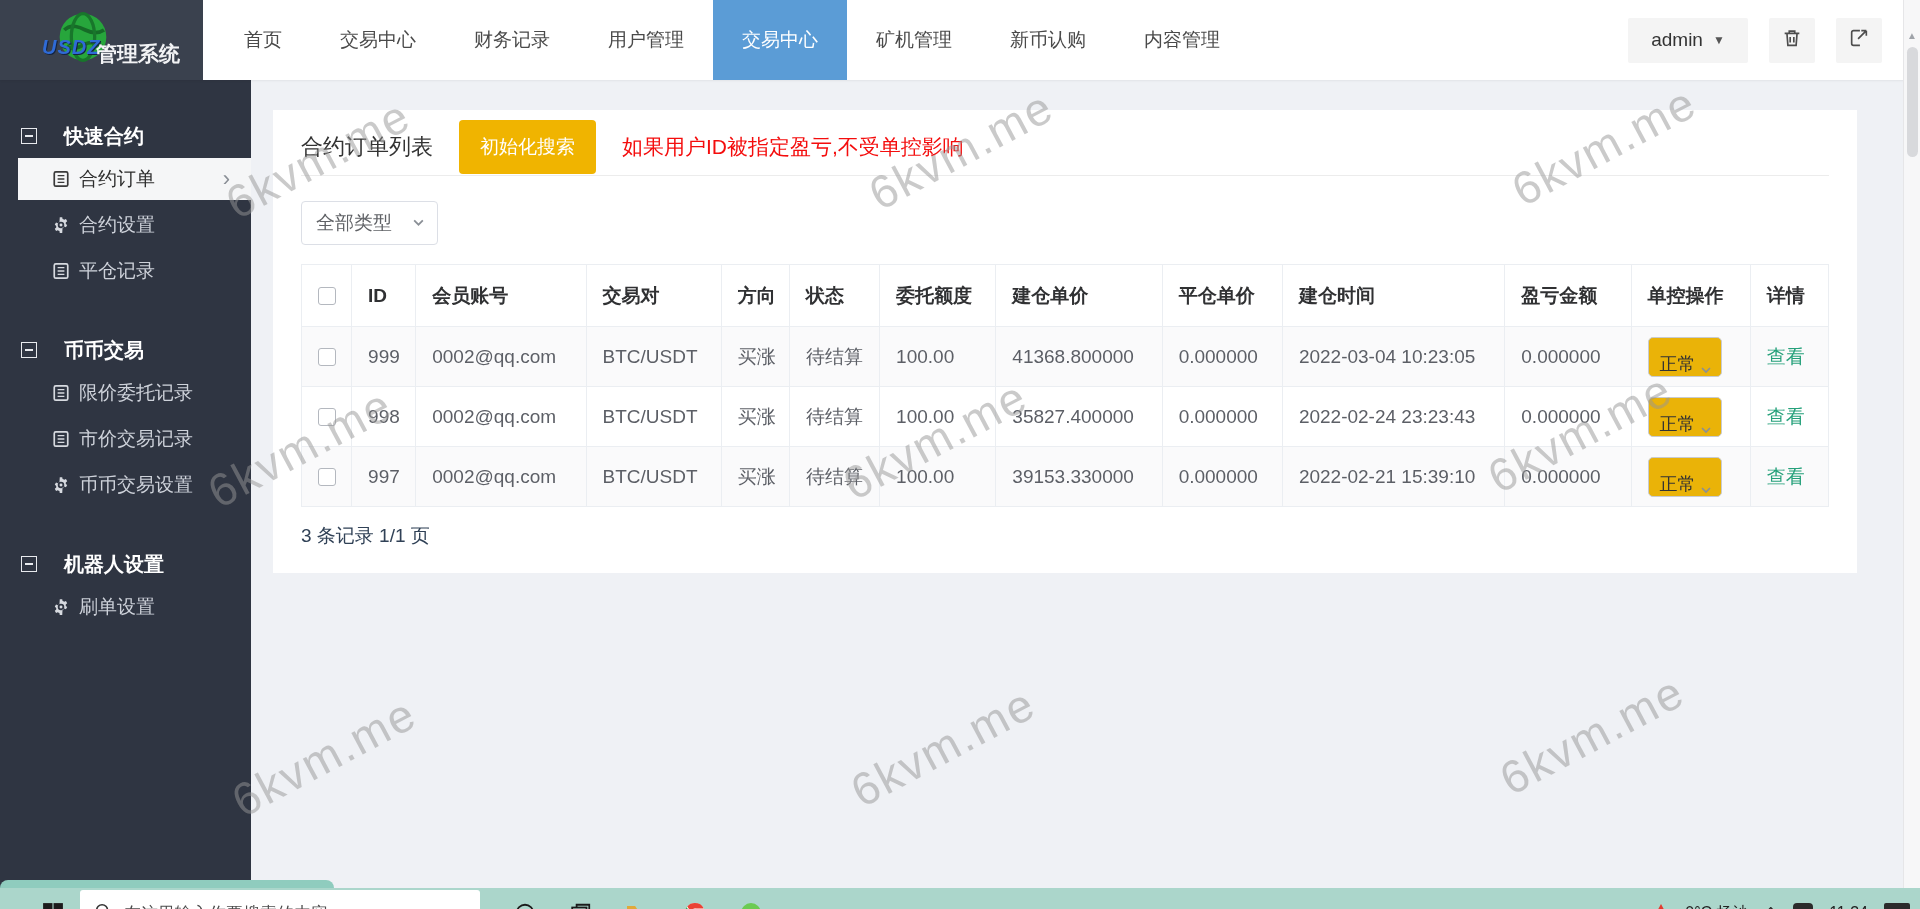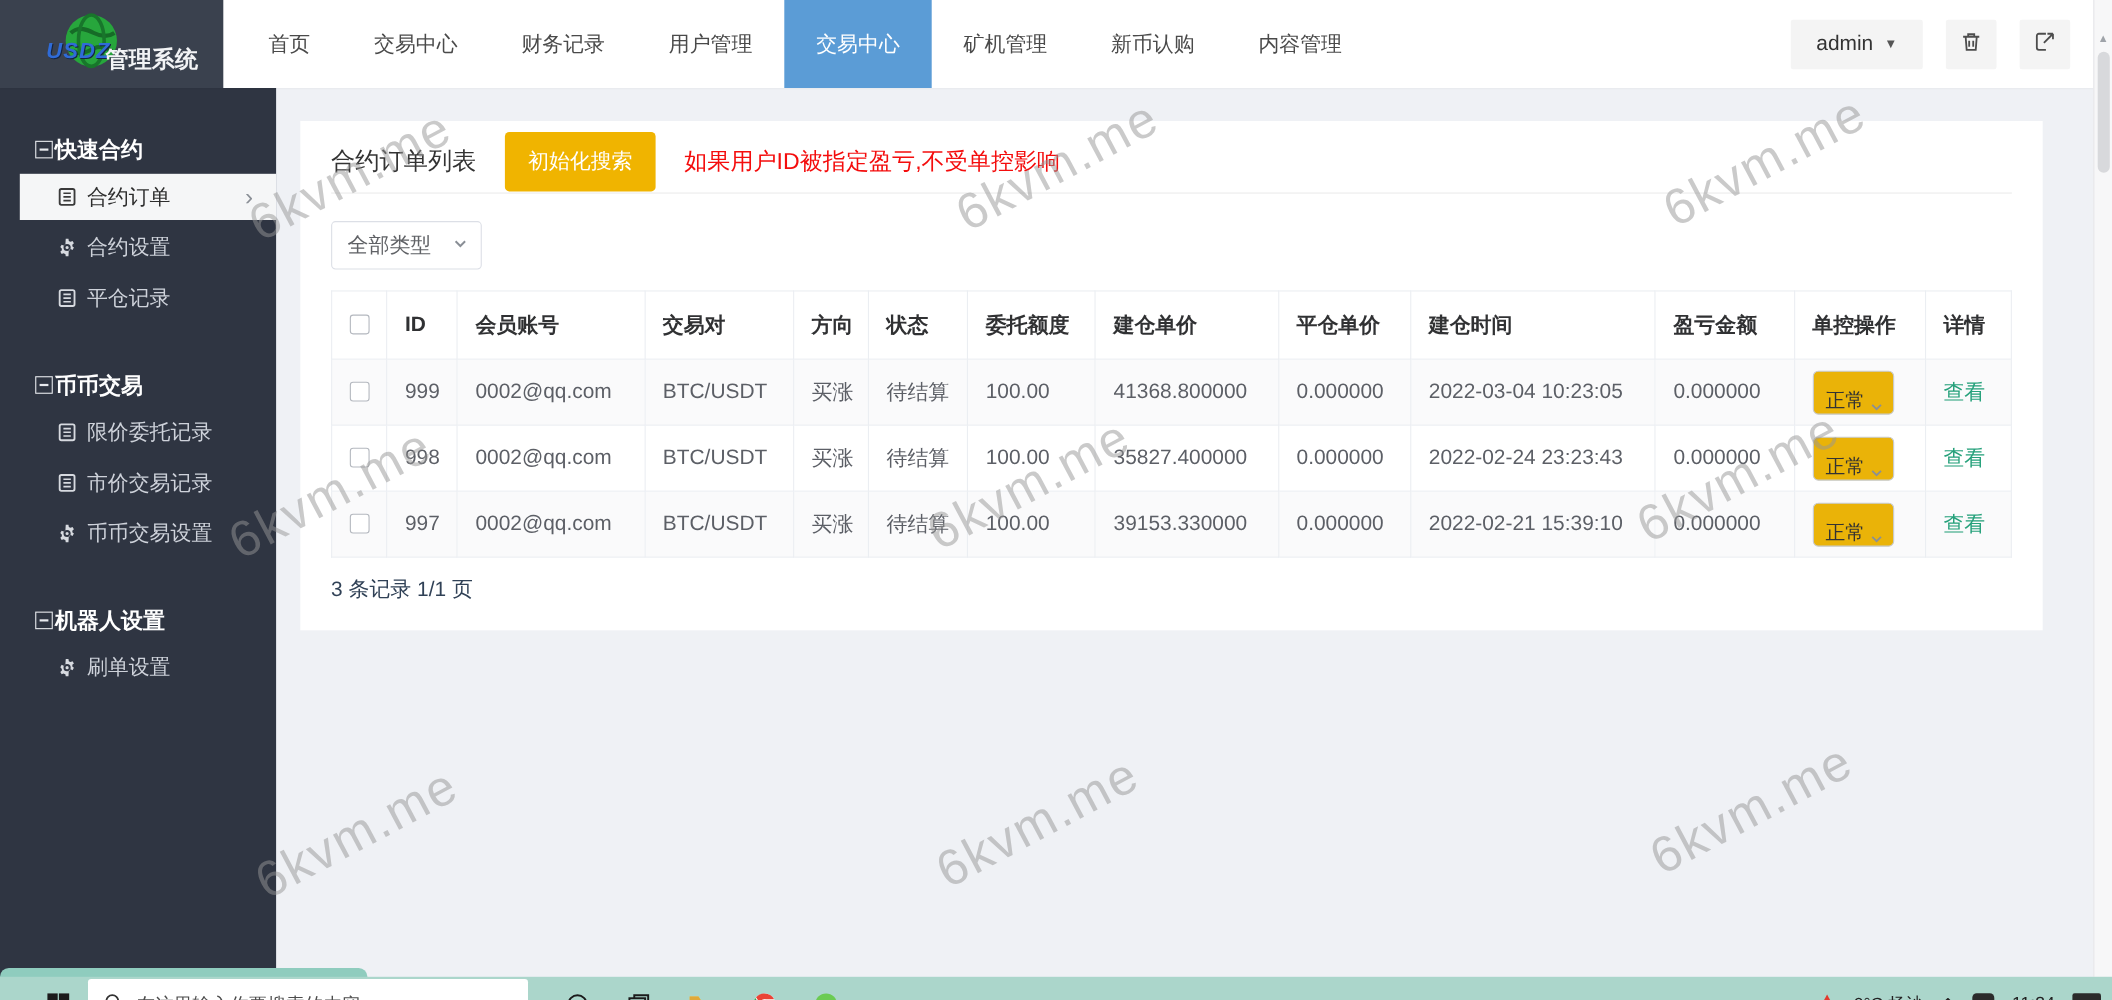--- a/index.html
+++ b/index.html
@@ -25,21 +25,21 @@
   .admin-btn { height:45px; min-width:120px; background:#f4f4f4; display:flex; align-items:center;
     justify-content:center; gap:10px; font-size:19px; color:#333; cursor:pointer; border-radius:2px; }
   .admin-caret { font-size:12px; color:#555; }
   .icon-btn { width:46px; height:45px; background:#f4f4f4; display:flex; align-items:center;
     justify-content:center; cursor:pointer; border-radius:2px; color:#4d4d4d; }
 
   
   .sidebar { position:absolute; left:0; top:80px; width:251px; height:808px;
     background:#2f3542; z-index:9; }
   .side-section { margin-top:36px; }
-  .side-title { display:flex; align-items:center; gap:2px; padding-left:32px;
+  .side-title { display:flex; align-items:center; gap:27px; padding-left:21px;
     color:#fff; font-size:20px; font-weight:bold; height:40px; cursor:pointer; }
   .minus-box { width:16px; height:16px; border:1.5px solid #e8eaee; display:flex;
     align-items:center; justify-content:center; }
   .minus-box i { display:block; width:8px; height:1.5px; background:#e8eaee; }
   .side-item { height:46px; display:flex; align-items:center; gap:9px; padding-left:52px;
     color:#ced2da; font-size:19px; cursor:pointer; }
   .side-item .sicon { color:#d7dae0; display:flex; }
   .side-item.active { background:#f5f6f7; color:#2d2d2d; margin-left:18px; padding-left:34px;
     position:relative; height:42px; margin-top:2px; margin-bottom:2px; }
   .side-item.active .sicon { color:#3a3a3a; }

